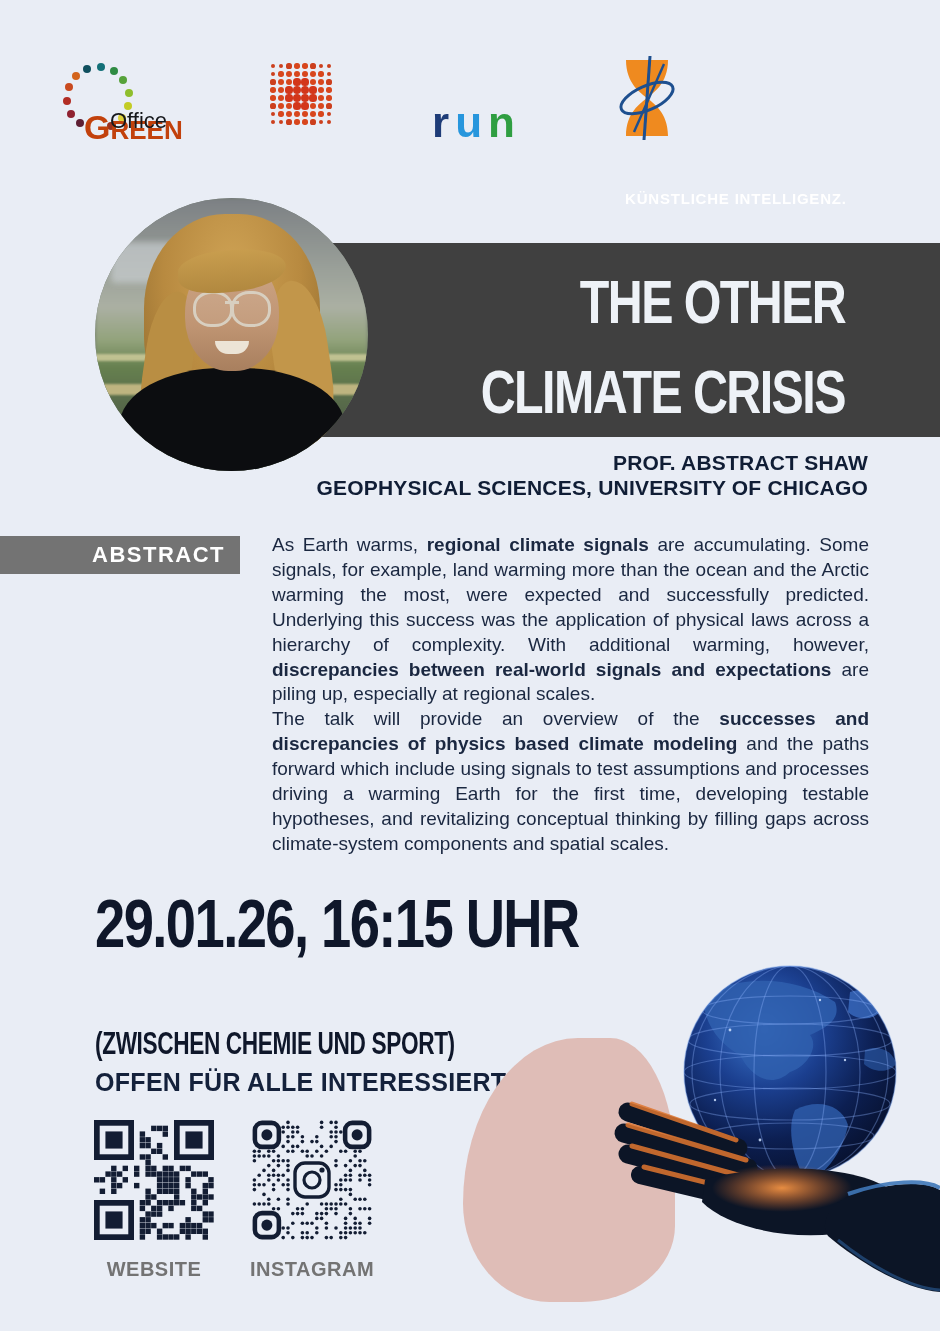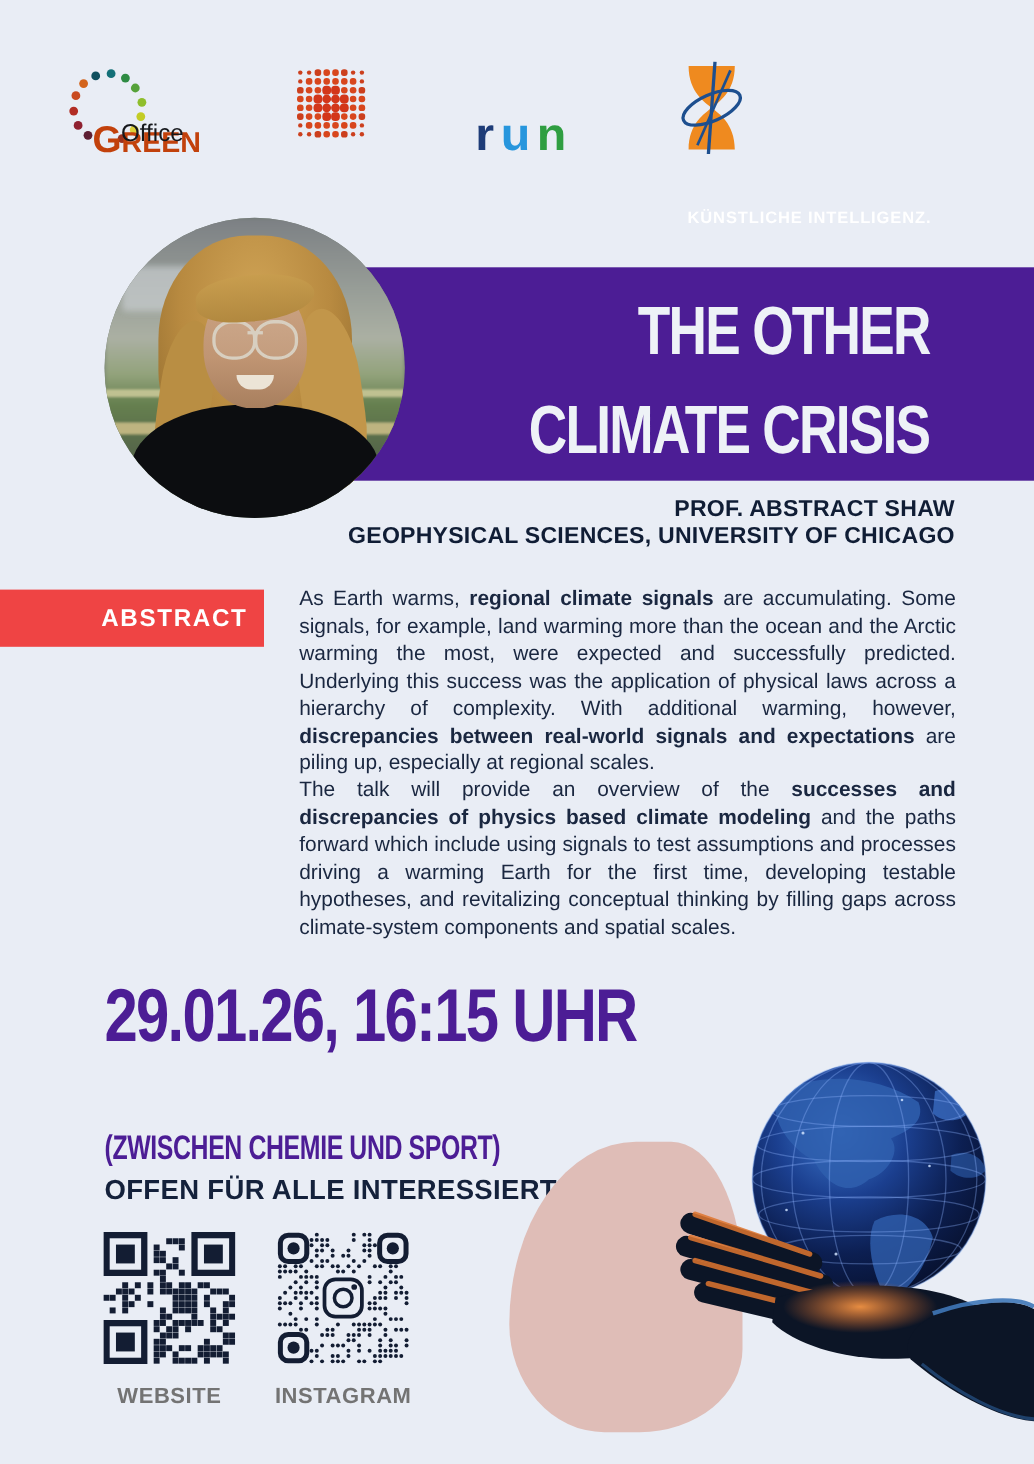--- a/index.html
+++ b/index.html
@@ -24,21 +24,21 @@
   #logo-run{left:432px;top:72px;height:46px;font-weight:800;font-size:44px;letter-spacing:6px;line-height:46px;margin-top:28px;}
   #logo-run span{display:inline-block;transform:scaleY(.95);}
 
   #logo-hourglass{left:616px;top:56px;width:62px;height:84px;}
   #logo-ur{left:778px;top:54px;width:110px;height:84px;}
 
   
   #kicker{left:625px;top:190px;color:#ffffff;font-size:15px;font-weight:700;letter-spacing:.8px;}
 
   
-  #title-band{left:240px;top:243px;width:700px;height:194px;background:#4c1d95;}
+  #title-band{left:240px;top:243px;width:700px;height:194px;background:#404040;}
   #title-text{position:absolute;right:95px;top:14px;text-align:right;color:#eef2f7;
     font-weight:700;font-size:62px;line-height:90px;letter-spacing:-2px;white-space:nowrap;}
   #title-text .cond-r{transform:scaleX(.78);}
 
   
   #photo{left:95px;top:198px;width:273px;height:273px;border-radius:50%;overflow:hidden;background:#6f7a6e;}
   #photo .ph-bg{position:absolute;inset:0;filter:blur(2px);
     background:linear-gradient(180deg,#7c8084 0%,#9aa099 26%,#abb0a3 40%,#93a37c 52%,#66804f 62%,#57694a 76%,#424e3a 100%);}
   .ph-sign{position:absolute;left:6%;top:16%;width:42%;height:15%;background:#ccd1d4;opacity:.65;filter:blur(3px);border-radius:4px;}
   .ph-bar1{position:absolute;left:0;top:57%;width:100%;height:7px;background:#d9d3a2;opacity:.75;filter:blur(1px);}
@@ -56,28 +56,28 @@
   .ph-bridge{position:absolute;left:40px;top:46px;width:14px;height:3px;background:#d8cfc0;}
   .ph-smile{position:absolute;left:50%;top:86px;width:34px;height:13px;transform:translateX(-50%);
     background:#ece4d6;border-radius:0 0 18px 18px;}
   .ph-body{position:absolute;left:50%;bottom:-8%;width:225px;height:125px;transform:translateX(-50%);
     background:#0c0d10;border-radius:46% 46% 0 0;}
 
   
   #speaker{right:72px;top:451px;text-align:right;color:#101d35;font-weight:700;font-size:21px;line-height:24.5px;letter-spacing:.2px;}
 
   
-  #abstract-band{left:0;top:536px;width:240px;height:52px;background:#ef4444;display:flex;align-items:center;justify-content:flex-end;}
+  #abstract-band{left:0;top:536px;width:240px;height:38px;background:#737373;display:flex;align-items:center;justify-content:flex-end;}
   #abstract-band span{color:#fff;font-size:22px;font-weight:700;letter-spacing:1.5px;padding-right:15px;}
   #abstract-text{left:272px;top:533px;width:597px;color:#1a2740;font-size:19px;line-height:24.9px;text-align:justify;}
   #abstract-text p{margin:0;}
   #abstract-text .b{font-weight:700;}
 
   
-  .red{color:#4c1d95;}
+  .red{color:#0f172a;}
   #ev-datetime{left:95px;top:884px;font-weight:700;font-size:68px;white-space:nowrap;}
   #ev-datetime .cond{transform:scaleX(.8);letter-spacing:-2px;}
   #ev-venue{left:95px;top:976px;font-weight:700;font-size:42px;white-space:nowrap;}
   #ev-venue .cond{transform:scaleX(.8);letter-spacing:-1px;}
   #ev-note{left:95px;top:1026px;font-weight:700;font-size:31px;white-space:nowrap;}
   #ev-note .cond{transform:scaleX(.73);letter-spacing:-.5px;}
   #ev-open{left:95px;top:1068px;font-weight:700;font-size:25px;color:#14213b;letter-spacing:.3px;white-space:nowrap;}
 
   
   #qr-web{left:94px;top:1120px;width:120px;height:120px;}

